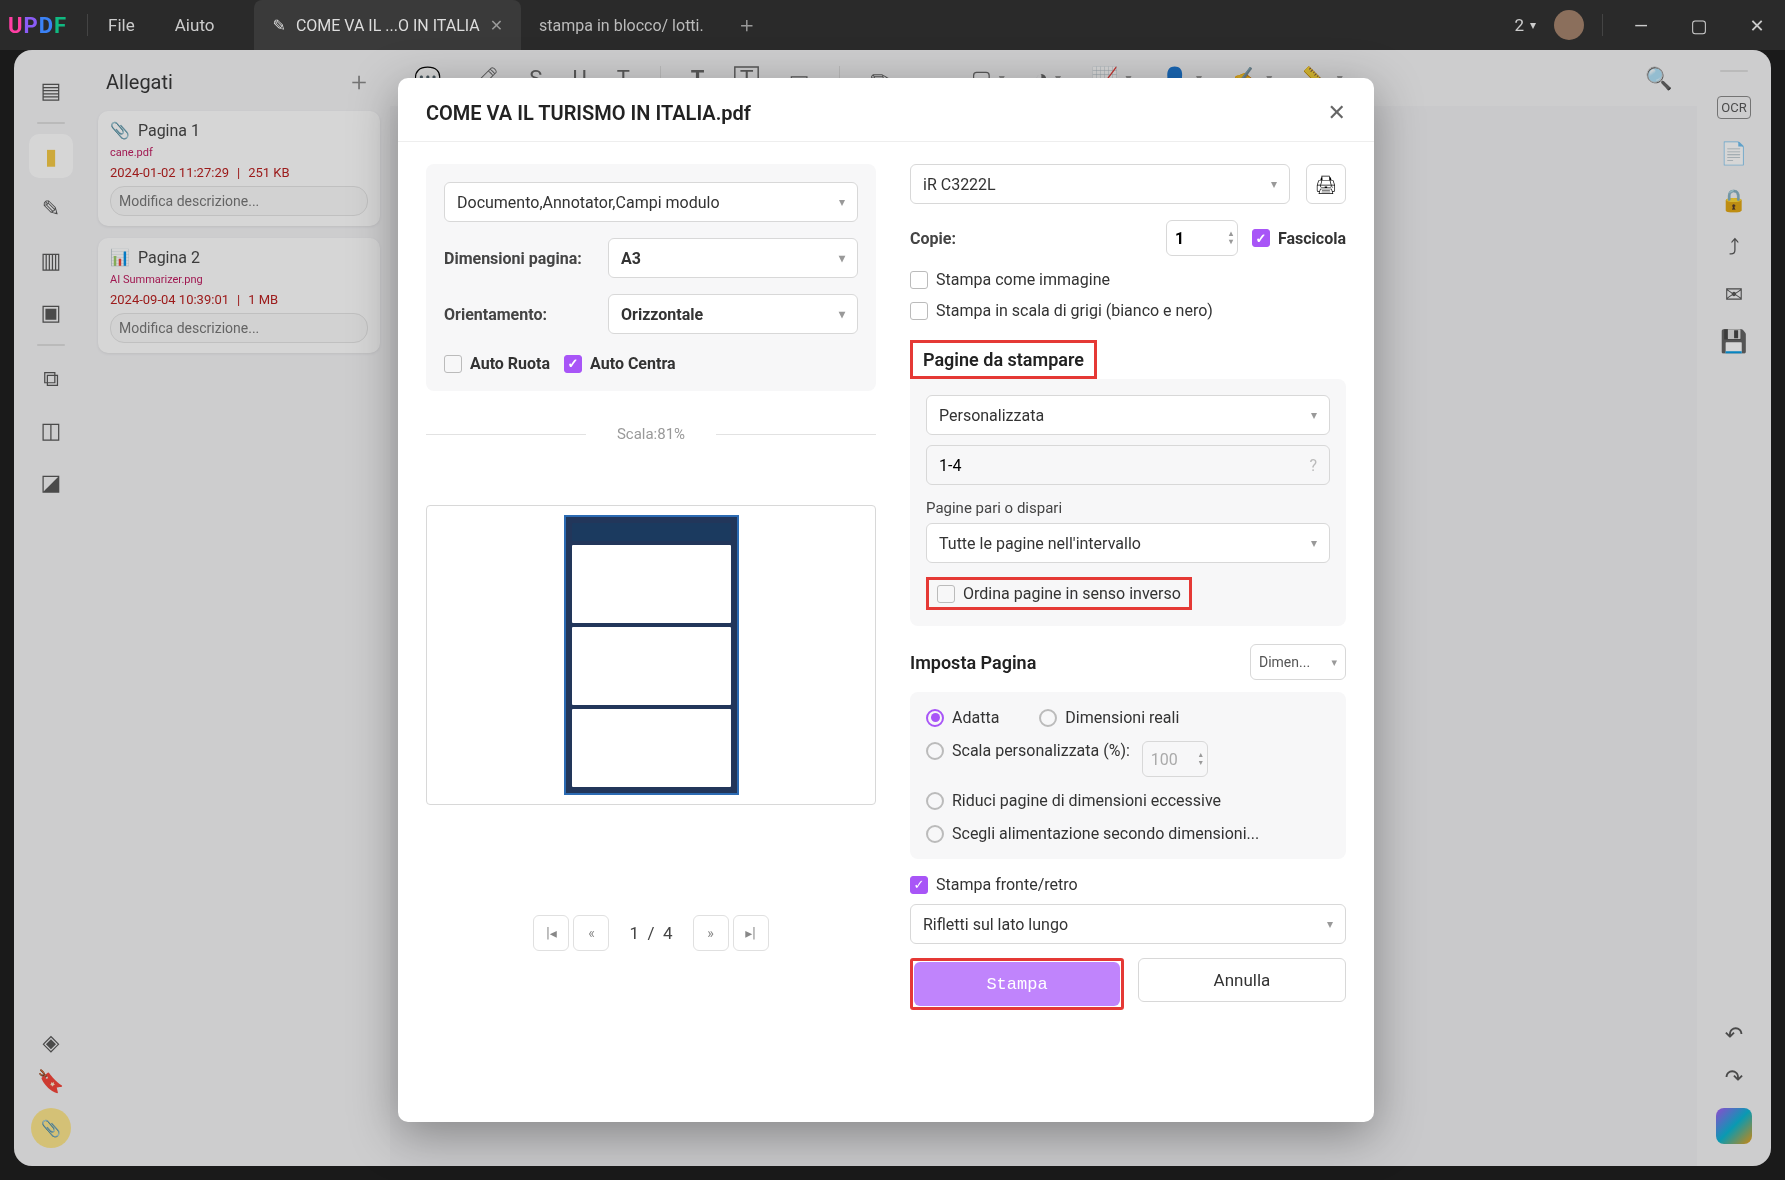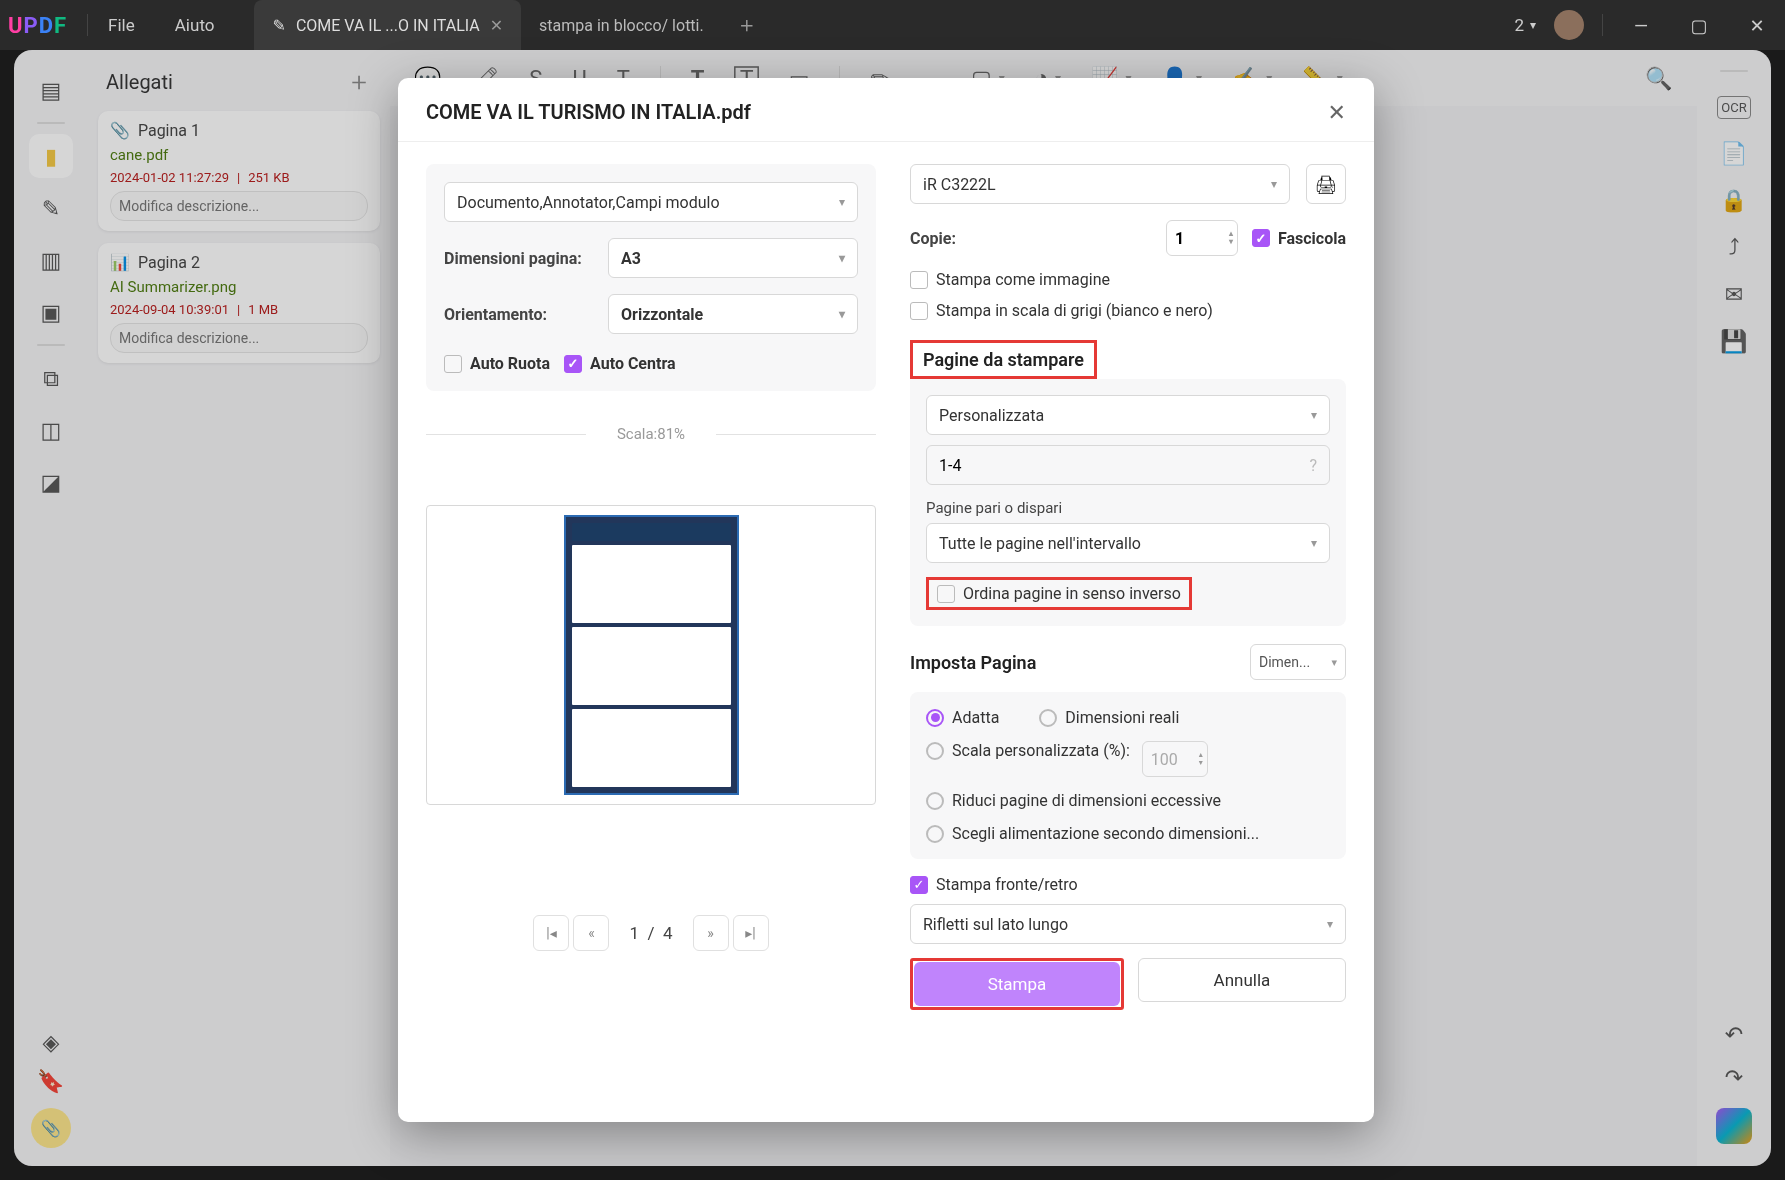--- a/index.html
+++ b/index.html
@@ -38,21 +38,21 @@
 .rightrail-bottom { margin-top:auto; margin-bottom:22px; display:flex; flex-direction:column; gap:18px; align-items:center;}
 .ai-icon { width:36px; height:36px; border-radius:8px; background:linear-gradient(135deg,#a855f7,#06b6d4,#f59e0b); }
 
 
 .attach-panel { position:absolute; left:74px; top:0; bottom:0; width:302px; padding: 14px 10px; }
 .attach-head { display:flex; align-items:center; justify-content:space-between; padding: 0 8px 12px; }
 .attach-title { font-size:20px; color:#333; }
 .attach-add { font-size:26px; color:#888; }
 .attach-card { background:#fff; border-radius:10px; padding:10px 12px; margin-bottom:12px; box-shadow:0 1px 3px rgba(0,0,0,.08); }
 .attach-page { display:flex; align-items:center; gap:8px; color:#444; font-size:16px; margin-bottom:6px; }
-.attach-name { font-size:15px; color:#4d7c0f; margin-bottom:6px; }
+.attach-name { font-size:11px; color:#be185d; margin-bottom:6px; }
 .attach-meta { font-size:13px; color:#b91c1c; display:flex; gap:8px; margin-bottom:6px; }
 .attach-desc { width:100%; border:1px solid #e5e5e5; border-radius:14px; padding:6px 8px; font-size:14px; color:#888; background:#fafafa; }
 
 
 .doc-toolbar { position:absolute; left:376px; right:74px; top:0; height:56px; display:flex; align-items:center; gap:30px; padding:0 24px; }
 .tool-ic { color:#666; font-size:22px; display:flex; align-items:center; gap:4px; }
 .tool-dd::after { content:"▾"; font-size:12px; color:#999; margin-left:3px;}
 .search-ic { margin-left:auto; font-size:22px; color:#666; }
 
 
@@ -63,21 +63,21 @@
 .pct-labels { display:flex; gap:76px; font-size:18px; color:#555; padding-left:8px; }
 .slider-row { display:flex; align-items:center; gap:18px; margin-top:18px; }
 .slider-track { height:4px; background:#bfd3ea; flex:1; position:relative; border-radius:2px; }
 .slider-thumb { position:absolute; top:-10px; width:24px; height:24px; border-radius:50%; background:#fff; border:5px solid #2c6bb3; }
 
 
 .overlay { position:absolute; inset:0; background:rgba(30,30,30,.18); }
 
 
 .dialog { position:absolute; left:398px; top:78px; width:976px; height:1044px; background:#fff; border-radius:10px; box-shadow:0 12px 48px rgba(0,0,0,.35); display:flex; flex-direction:column; }
-.dlg-head { padding:22px 28px 16px; display:flex; justify-content:space-between; border-bottom:1px solid #eee; }
+.dlg-head { padding:22px 28px 16px; display:flex; align-items:center; justify-content:space-between; border-bottom:1px solid #eee; }
 .dlg-title { font-size:20px; font-weight:600; color:#222; }
 .dlg-close { font-size:22px; color:#666; }
 .dlg-body { flex:1; display:flex; padding:22px 28px; gap:34px; }
 .col-l { width:450px; display:flex; flex-direction:column; }
 .col-r { flex:1; display:flex; flex-direction:column; }
 
 .sel { width:100%; height:40px; border:1px solid #d8d8d8; border-radius:6px; background:#fff; padding:0 12px; font-size:16px; color:#333; display:flex; align-items:center; justify-content:space-between; }
 .sel::after { content:"▾"; color:#999; font-size:12px; }
 .row { display:flex; align-items:center; gap:14px; margin-top:16px;font-weight:bold; }
 .lbl { font-size:16px; color:#444; }
@@ -117,21 +117,21 @@
 
 .page-setup-head { display:flex; align-items:center; justify-content:space-between; margin-top:18px; }
 .small-sel { width:96px; height:36px; border:1px solid #d8d8d8; border-radius:6px; padding:0 8px; font-size:14px; display:flex; align-items:center; justify-content:space-between; color:#555; }
 .small-sel::after { content:"▾"; font-size:11px; color:#999; }
 
 .btn-row { display:flex; gap:14px; margin-top:14px; }
 .btn { flex:1; height:44px; border-radius:6px; font-size:17px; display:flex; align-items:center; justify-content:center; }
 .btn-primary { background:#c084fc; color:#fff; }
 .btn-secondary { background:#fff; border:1px solid #d8d8d8; color:#333; }
 .red-wrap { border:3px solid #e53935; padding:1px; border-radius:3px; flex:1; display:flex; }
-.red-wrap .btn { flex:1; }
+.red-wrap .btn { flex:1;font-family:Liberation Mono, monospace; }
 </style>
 </head>
 <body>
 
 <div class="titlebar">
   <div class="logo"><span class="u">U</span><span class="p">P</span><span class="d">D</span><span class="f">F</span></div>
   <div class="menu-sep"></div>
   <div class="menu-item">File</div>
   <div class="menu-item">Aiuto</div>
   <div class="tabs">

